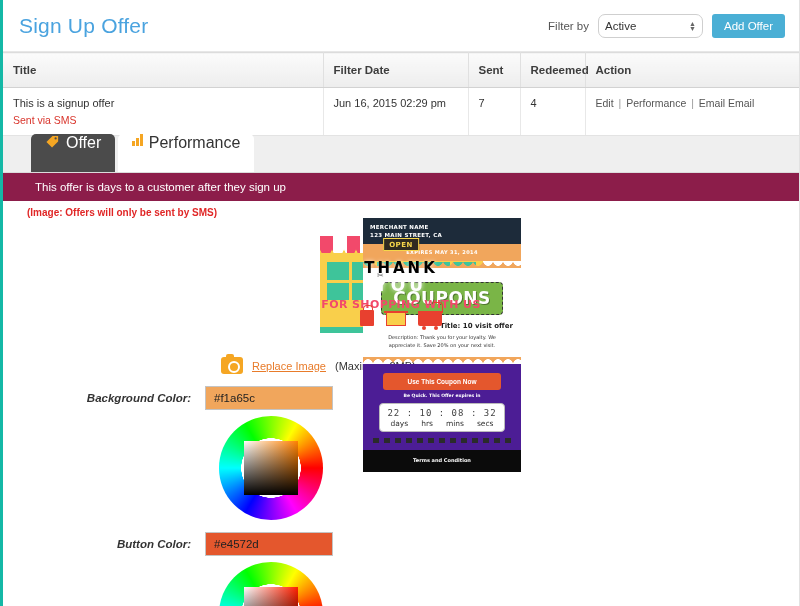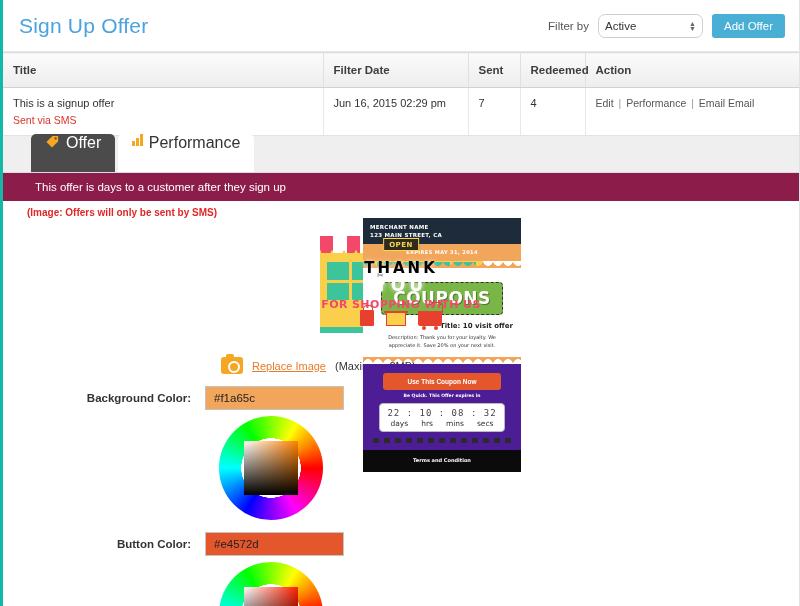--- a/index.html
+++ b/index.html
@@ -233,24 +233,24 @@
     border:2px solid #fff; border-radius:50%;
   }
   .replace-link { color:#e87b2a; font-size:11px; text-decoration:underline; cursor:pointer; }
   .max-size { color:#333; font-size:11px; }
 
   
   .color-block { margin-top: 12px; }
   .color-row { display:flex; align-items:center; }
   .color-label {
     width: 202px; text-align:right; padding-right:14px;
-    font-size:11.5px; font-weight:bold; color:#333;
+    font-size:11.5px; font-weight:bold; color:#333;font-style:italic;
   }
   .color-input {
-    width: 139px; height: 24px;
+    width: 128px; height: 24px;
     border: 1px solid #c4c4c4;
     font-size: 11.5px; color:#222;
     padding: 0 8px;
     display:flex; align-items:center;
     font-family:"Liberation Sans", sans-serif;
   }
   .wheel-wrap { margin: 6px 0 0 216px; }
   .wheel {
     position: relative;
     width: 104px; height: 104px;

